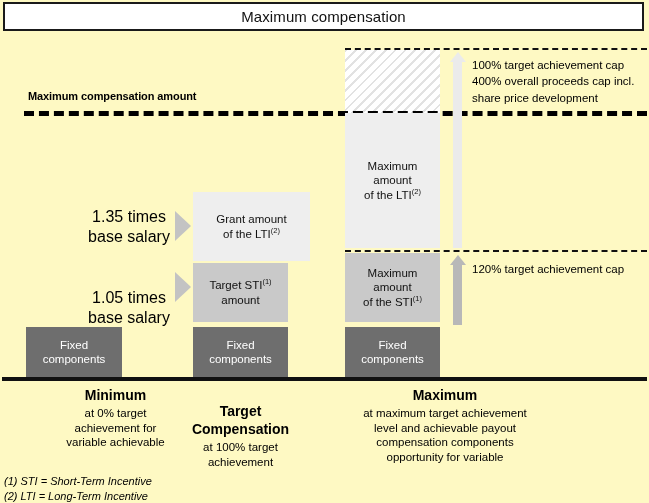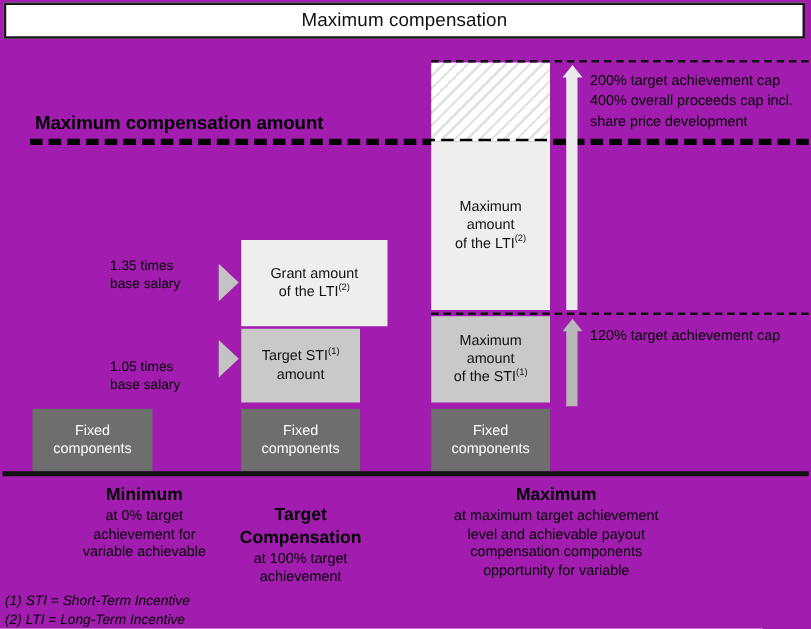--- a/index.html
+++ b/index.html
@@ -9,21 +9,21 @@
   }
   body {
     font-family: "Liberation Sans", sans-serif;
     color: #000000;
   }
   #page {
     position: relative;
     width: 649px;
     height: 503px;
     overflow: hidden;
-    background: #a21caf;
+    background: #fef9c3;
   }
 
   
   .banner {
     position: absolute;
     left: 3px;
     top: 2px;
     width: 641px;
     height: 29px;
     border: 2px solid #1a1a1a;
@@ -47,21 +47,21 @@
   }
   .dash-thick {
     position: absolute;
     height: 0;
     border-top: 5px dashed #000;
   }
   .max-comp-label {
     position: absolute;
     left: 28px;
     top: 90px;
-    font-size: 15px;
+    font-size: 11px;
     font-weight: bold;
     letter-spacing: -0.1px;
     white-space: nowrap;
   }
 
   
   .bar {
     position: absolute;
     box-sizing: border-box;
     display: flex;
@@ -96,22 +96,22 @@
       repeating-linear-gradient(
         -45deg,
         #ffffff 0px, #ffffff 5px,
         #e2e2e2 5px, #e2e2e2 7px
       );
   }
 
   
   .mult {
     position: absolute;
-    font-size: 11px;
-    text-align: left;
+    font-size: 16px;
+    text-align: center;
     line-height: 1.25;
     white-space: nowrap;
   }
   .tri {
     position: absolute;
     width: 0; height: 0;
     border-top: 15px solid transparent;
     border-bottom: 15px solid transparent;
     border-left: 16px solid #c3c3c3;
   }
@@ -203,21 +203,21 @@
   <div class="vbar arrow-light" style="left:453px; top:52px; height:196px;">
     <div class="shaft" style="top:8px; height:188px;"></div>
     <div class="head"></div>
   </div>
   <div class="vbar arrow-dark" style="left:453px; top:255px; height:70px;">
     <div class="shaft" style="top:8px; height:62px;"></div>
     <div class="head"></div>
   </div>
 
   <div class="cap-note" style="left:472px; top:57px;">
-    <span class="just">200% target achievement cap</span>
+    <span class="just">100% target achievement cap</span>
     <span class="just">400% overall proceeds cap incl.</span>
     <span class="just">share price development</span>
   </div>
   <div class="cap-note" style="left:472px; top:261px;">
     <span class="just">120% target achievement cap</span>
   </div>
 
   <div class="bar bar-fixed" style="left:26px; top:327px; width:96px; height:50px;">
     <span class="ln">Fixed</span>
     <span class="ln">components</span>

